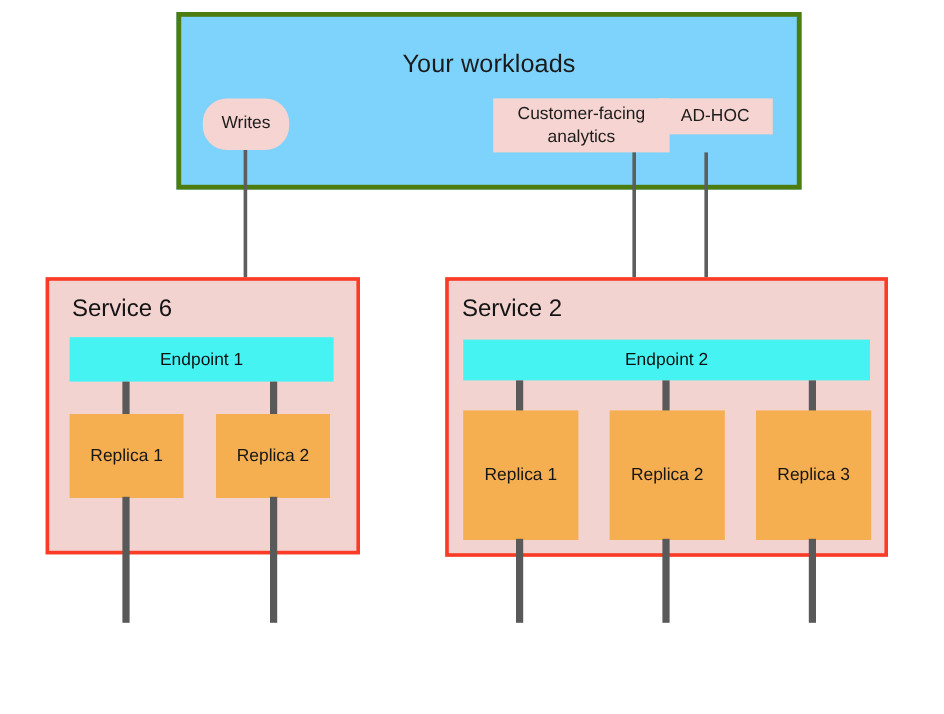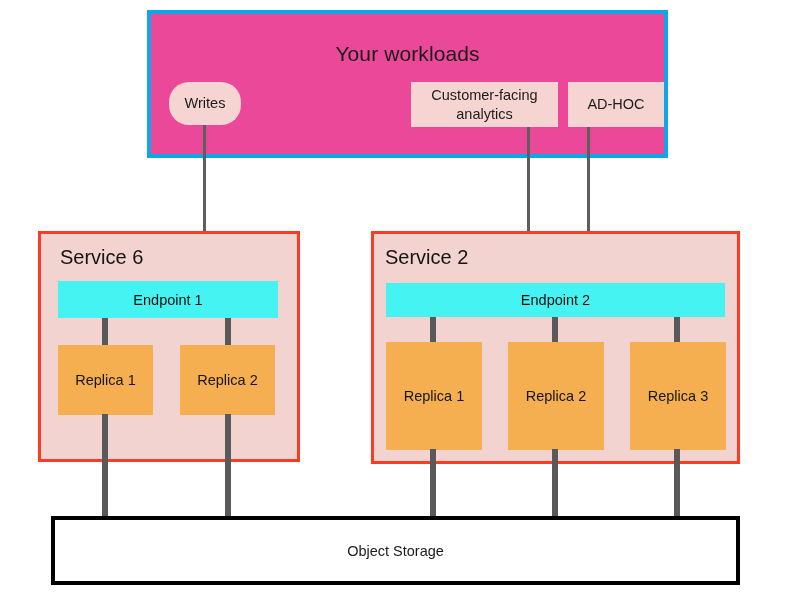--- a/index.html
+++ b/index.html
@@ -21,22 +21,22 @@
 
   
   .abs { position: absolute; box-sizing: border-box; }
 
   
   .workloads-box {
     left: 147px;
     top: 10px;
     width: 521px;
     height: 148px;
-    background: #ec4899;
-    border: 4px solid #0ea5e9;
+    background: #7dd3fc;
+    border: 4px solid #4d7c0f;
   }
   .workloads-title {
     position: absolute;
     left: 0;
     right: 0;
     top: 28px;
     text-align: center;
     font-size: 21px;
     color: #1a1a1a;
     font-family: "Liberation Sans", sans-serif;
@@ -50,21 +50,21 @@
     font-size: 14.5px;
     display: flex;
     align-items: center;
     justify-content: center;
     text-align: center;
     line-height: 1.25;
     padding: 0 6px;
   }
   .chip-writes   { left: 169px; top: 82px; width: 72px;  height: 43px; border-radius: 20px; }
   .chip-cfa      { left: 385px; top: 82px; width: 147px; height: 45px; margin-left: 26px; }
-  .chip-adhoc    { left: 568px; top: 82px; width: 96px;  height: 45px; }
+  .chip-adhoc    { left: 548px; top: 82px; width: 96px;  height: 30px; }
 
   
   .arrow-shaft {
     width: 3px;
     background: #5e5e5e;
   }
   .arrow-head {
     width: 0;
     height: 0;
     border-left: 9px solid transparent;
@@ -183,17 +183,14 @@
   <div class="abs connector" style="left:674px; top:317px; height:26px;"></div>
 
   <div class="abs replica r2a">Replica 1</div>
   <div class="abs replica r2b">Replica 2</div>
   <div class="abs replica r2c">Replica 3</div>
 
   <div class="abs connector" style="left:430px; top:449px; height:70px;"></div>
   <div class="abs connector" style="left:552px; top:449px; height:70px;"></div>
   <div class="abs connector" style="left:674px; top:449px; height:70px;"></div>
 
-  <div class="abs storage-box">
-    <span class="storage-label">Object Storage</span>
-  </div>
 
 </div>
 
 </body></html>

